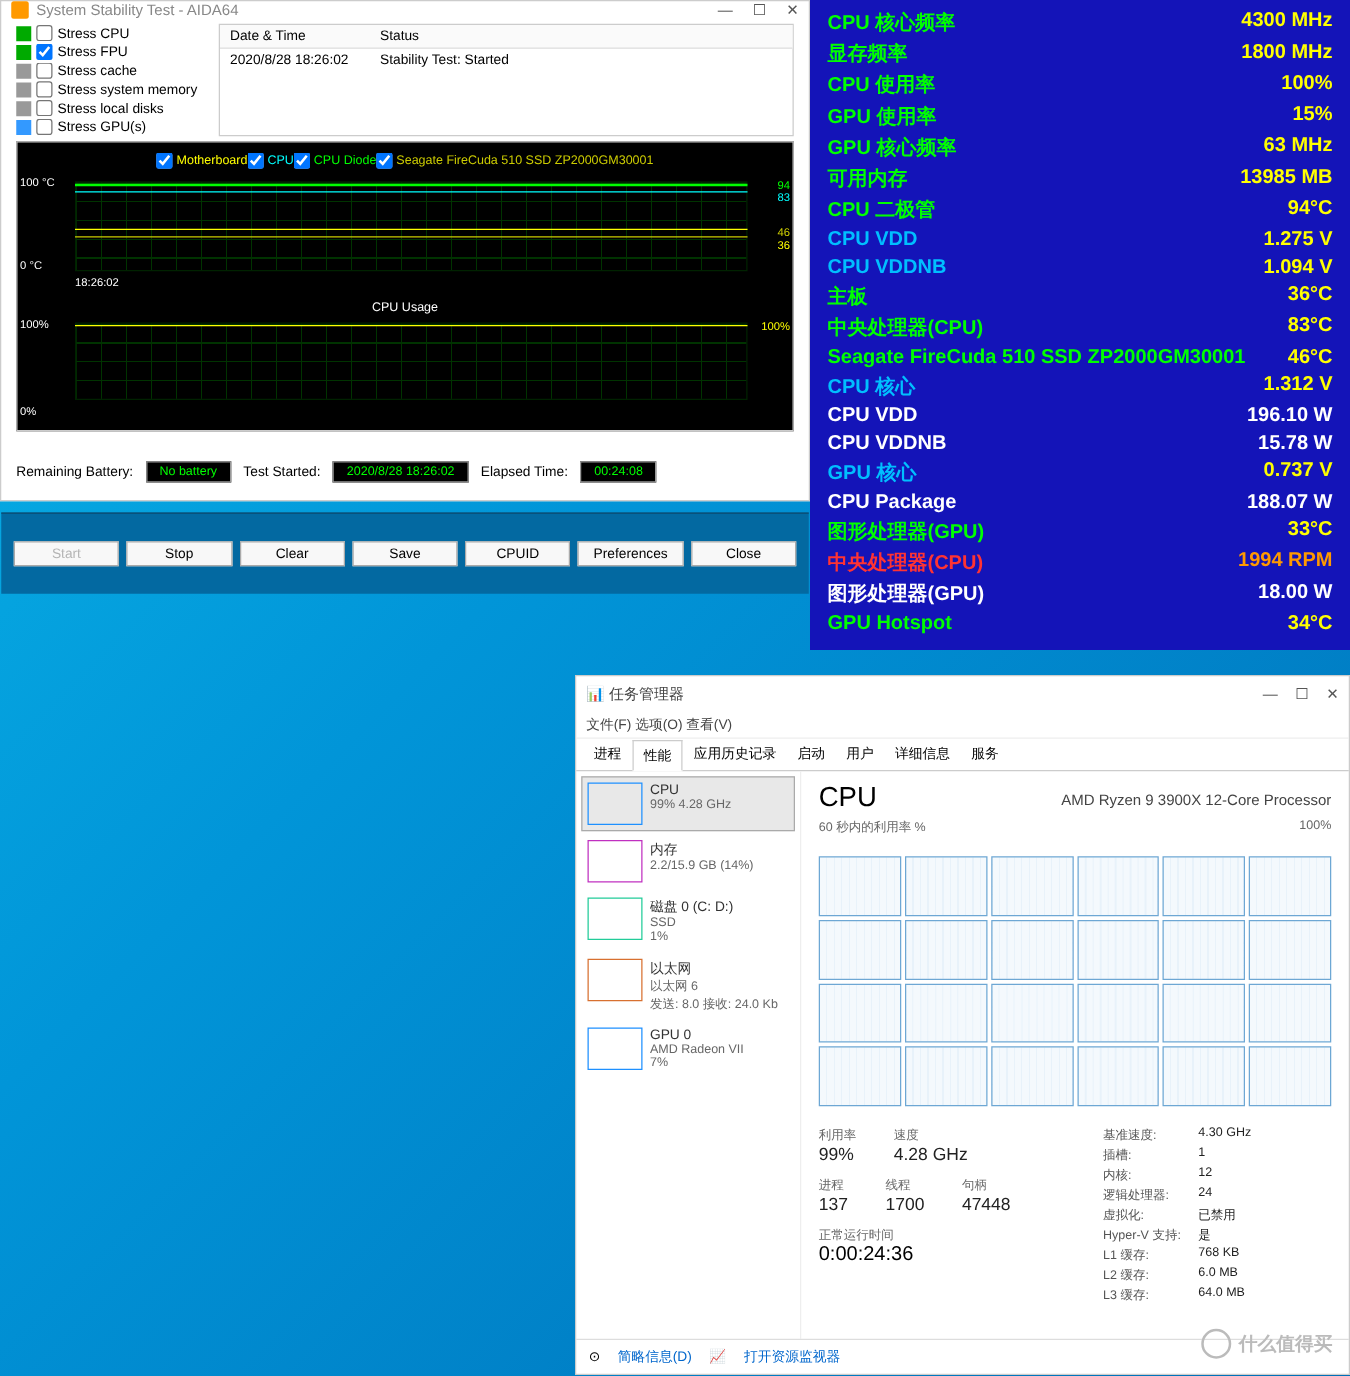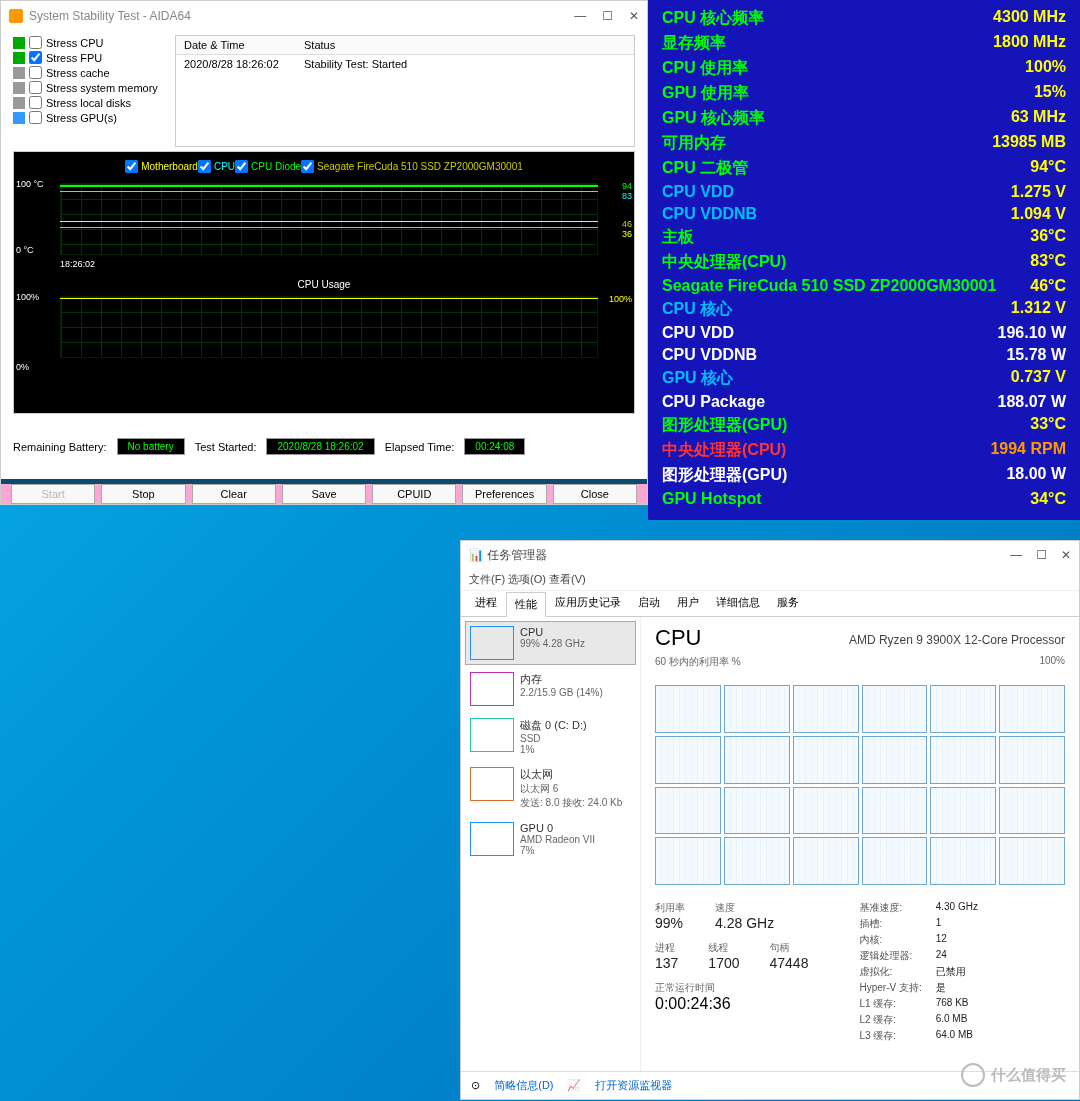--- a/index.html
+++ b/index.html
@@ -1,17 +1,17 @@
 <!DOCTYPE html>
 <html><head>
 <meta charset="utf-8">
 <style>
 *{margin:0;padding:0;box-sizing:border-box;font-family:"Segoe UI",Tahoma,sans-serif}
 body{width:1080px;height:1101px;background:linear-gradient(135deg,#0ab5e8 0%,#0195d8 40%,#006fb8 100%);position:relative;overflow:hidden}
-.aida{position:absolute;left:0;top:0;width:648px;height:505px;background:#fff;border:1px solid #ccc;display:flex;flex-direction:column}
+.aida{position:absolute;left:0;top:0;width:648px;height:401px;background:#fff;border:1px solid #ccc;display:flex;flex-direction:column}
 .titlebar{height:30px;display:flex;align-items:center;padding:0 8px;font-size:12px;color:#888}
 .titlebar .ico{width:14px;height:14px;background:#f90;border-radius:2px;margin-right:6px}
 .titlebar .ctrls{margin-left:auto;display:flex;gap:16px;color:#555}
 .upper{display:flex;padding:4px 12px;gap:12px;height:120px}
 .checks{width:150px;font-size:11px}
 .checks label{display:flex;align-items:center;gap:4px;padding:1px 0}
 .checks .sq{width:12px;height:12px;display:inline-block}
 .log-table{flex:1;border:1px solid #ccc;font-size:11px}
 .log-table .hdr{display:flex;border-bottom:1px solid #ddd;background:#fafafa}
 .log-table .hdr div{padding:3px 8px}
@@ -30,21 +30,21 @@
 .grid::before{content:"";position:absolute;inset:0;background-image:repeating-linear-gradient(to right,#030 0 1px,transparent 1px 20px),repeating-linear-gradient(to bottom,#030 0 1px,transparent 1px 15px)}
 .tl-green{position:absolute;left:30px;right:20px;top:6px;height:2px;background:#0f0}
 .tl-cyan{position:absolute;left:30px;right:20px;top:12px;height:1px;background:#0ff}
 .tl-yel{position:absolute;left:30px;right:20px;top:42px;height:1px;background:#ff0}
 .tl-yel2{position:absolute;left:30px;right:20px;top:48px;height:1px;background:#cc0}
 .usage-title{color:#fff;font-size:10px;text-align:center;padding:2px}
 .usagechart{height:80px;position:relative}
 .uline{position:absolute;left:30px;right:20px;top:6px;height:1px;background:#ff0}
 .statusrow{display:flex;gap:10px;align-items:center;padding:24px 12px;font-size:11px}
 .statusrow .disp{border:1px solid #999;padding:2px 10px;background:#000;color:#0f0;font-size:10px}
-.btnrow{display:flex;gap:6px;padding:0 10px;border-top:5px solid #0c4a6e;background:#f9a8d4}
+.btnrow{display:flex;gap:6px;padding:22px 10px;border-top:1px solid #0c4a6e;background:#0369a1}
 .btnrow button{flex:1;font-size:11px;padding:3px;border:1px solid #aaa;background:#f8f8f8}
 .sensors{position:absolute;right:0;top:0;width:432px;background:#1414b8;padding:6px 14px 10px;font-size:16px;font-weight:bold}
 .sensors .r{display:flex;justify-content:space-between;padding:2px 0}
 .taskmgr{position:absolute;left:460px;top:540px;width:620px;height:560px;background:#fff;border:1px solid #ccc;display:flex;flex-direction:column;font-size:12px}
 .tm-title{height:28px;display:flex;align-items:center;padding:0 8px;color:#444;font-size:12px}
 .tm-title .tctrls{margin-left:auto;display:flex;gap:14px;color:#555}
 .tm-menu{padding:3px 8px;font-size:11px;color:#444;border-bottom:1px solid #eee}
 .tm-tabs{display:flex;gap:1px;padding:0 6px;font-size:11px;border-bottom:1px solid #ccc}
 .tm-tabs .t{padding:4px 8px;cursor:pointer}
 .tm-tabs .t.active{border:1px solid #ccc;border-bottom:1px solid #fff;position:relative;top:1px;background:#fff}
@@ -58,21 +58,21 @@
 .sitem .txt .s{color:#666;font-size:10px}
 .tm-main{flex:1;padding:8px 14px}
 .tm-main h2{font-weight:300;font-size:22px;display:inline}
 .tm-main .cpuname{float:right;font-size:12px;color:#444;margin-top:8px}
 .cores{display:grid;grid-template-columns:repeat(6,1fr);gap:3px;margin:16px 0;height:200px}
 .core{border:1px solid #6da7d4;background:repeating-linear-gradient(to right,#f4f9fd 0 5px,#e8f2fa 5px 6px),repeating-linear-gradient(to bottom,transparent 0 5px,#e8f2fa 5px 6px)}
 .stats{display:flex;gap:30px;font-size:11px}
 .stats .blk{display:flex;flex-direction:column}
 .stats .blk .lbl{color:#666;font-size:10px}
 .stats .blk .val{font-size:14px;color:#222}
-.details{display:grid;grid-template-columns:auto auto;gap:2px 14px;font-size:10px;color:#555;margin-left:21px}
+.details{display:grid;grid-template-columns:auto auto;gap:2px 14px;font-size:10px;color:#555;margin-left:44px}
 .tm-foot{border-top:1px solid #ddd;padding:6px 10px;font-size:11px;display:flex;gap:14px;align-items:center}
 .tm-foot a{color:#06c;text-decoration:none}
 .watermark{position:absolute;right:14px;bottom:14px;color:#bbb;font-size:15px;font-weight:bold;display:flex;align-items:center;gap:6px}
 .watermark .logo{width:24px;height:24px;border:2px solid #bbb;border-radius:50%;position:relative}
 </style>
 </head>
 <body>
 
 <div class="aida">
   <div class="titlebar">

